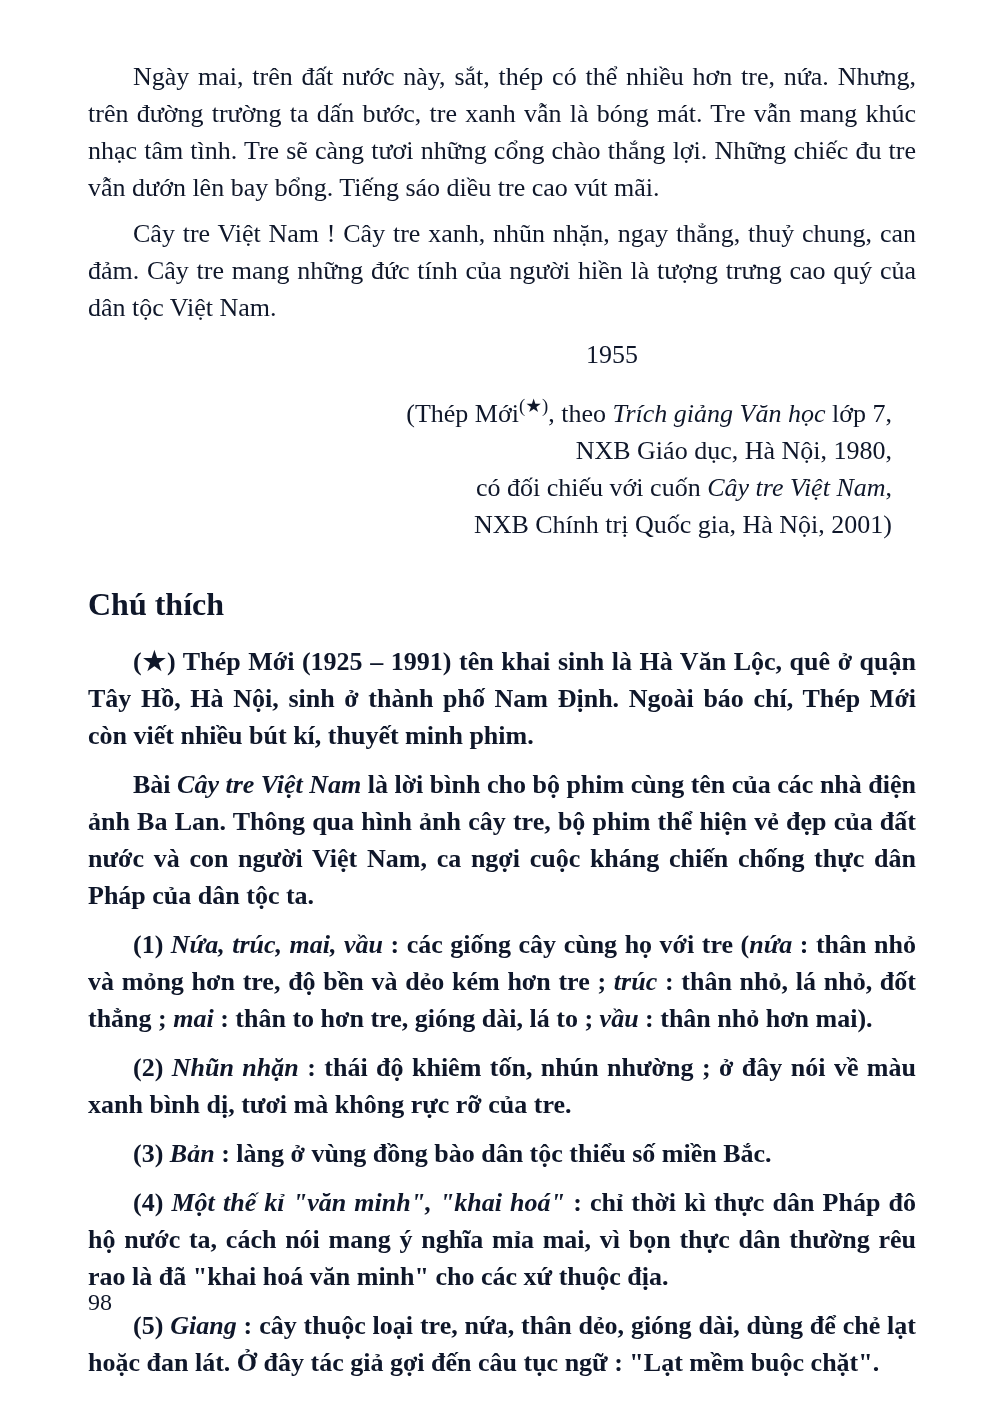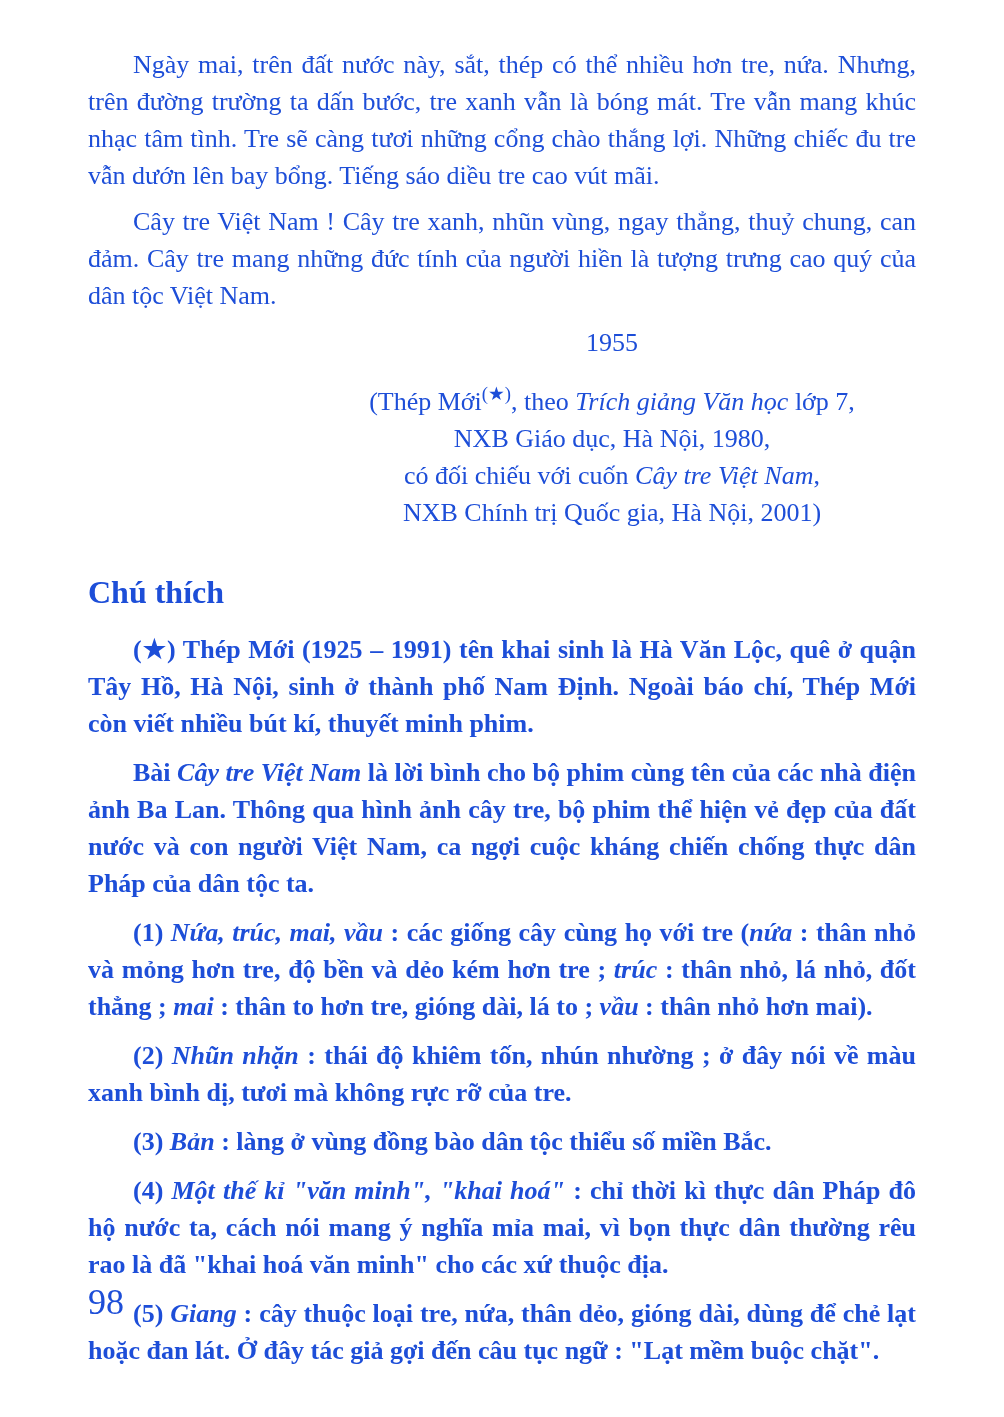--- a/index.html
+++ b/index.html
@@ -6,25 +6,25 @@
     margin: 0;
     padding: 0;
     background: #ffffff;
   }
   .page {
     position: relative;
     width: 1004px;
     height: 1417px;
     box-sizing: border-box;
     background: #ffffff;
-    color: #1d4ed8;
+    color: #0f172a;
     font-family: "Liberation Serif", "DejaVu Serif", serif;
     font-size: 26px;
     line-height: 37px;
-    padding: 46px 88px 0 88px;
+    padding: 58px 88px 0 88px;
     overflow: hidden;
   }
   .body-par {
     margin: 0 0 9px 0;
     text-align: justify;
     text-indent: 45px;
   }
   .note-par {
     margin: 0 0 12px 0;
     text-align: justify;
@@ -35,49 +35,49 @@
   .attribution-wrap {
     width: 560px;
     margin: 6px 0 0 244px;
     text-align: center;
   }
   .year-line {
     text-align: center;
     margin: 10px 0 22px 0;
   }
   .attr-line {
-    text-align: center;
+    text-align: right;
   }
   sup.star {
     font-size: 0.72em;
     vertical-align: super;
     line-height: 0;
   }
   h2.notes-heading {
     font-size: 32px;
     font-weight: bold;
     margin: 44px 0 22px 0;
     text-indent: 0;
     line-height: 34px;
   }
   .page-number {
     position: absolute;
     left: 88px;
     top: 1284px;
-    font-size: 36px;
+    font-size: 24px;
   }
 </style>
 </head>
 <body>
 
 <div class="page">
 
   <p class="body-par">Ngày mai, trên đất nước này, sắt, thép có thể nhiều hơn tre, nứa. Nhưng, trên đường trường ta dấn bước, tre xanh vẫn là bóng mát. Tre vẫn mang khúc nhạc tâm tình. Tre sẽ càng tươi những cổng chào thắng lợi. Những chiếc đu tre vẫn dướn lên bay bổng. Tiếng sáo diều tre cao vút mãi.</p>
 
-  <p class="body-par">Cây tre Việt Nam ! Cây tre xanh, nhũn vùng, ngay thẳng, thuỷ chung, can đảm. Cây tre mang những đức tính của người hiền là tượng trưng cao quý của dân tộc Việt Nam.</p>
+  <p class="body-par">Cây tre Việt Nam ! Cây tre xanh, nhũn nhặn, ngay thẳng, thuỷ chung, can đảm. Cây tre mang những đức tính của người hiền là tượng trưng cao quý của dân tộc Việt Nam.</p>
 
   <div class="attribution-wrap">
     <div class="year-line">1955</div>
     <div class="attr-line"><span>(Thép Mới</span><sup class="star">(★)</sup><span>, theo </span><span class="it">Trích giảng Văn học</span><span> lớp 7,</span></div>
     <div class="attr-line">NXB Giáo dục, Hà Nội, 1980,</div>
     <div class="attr-line"><span>có đối chiếu với cuốn </span><span class="it">Cây tre Việt Nam</span><span>,</span></div>
     <div class="attr-line">NXB Chính trị Quốc gia, Hà Nội, 2001)</div>
   </div>
 
   <h2 class="notes-heading">Chú thích</h2>

